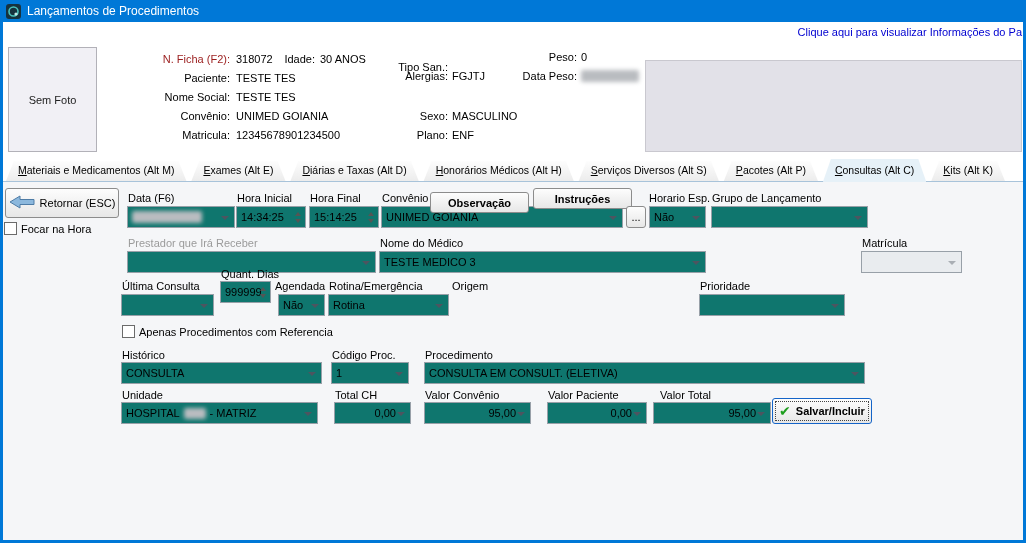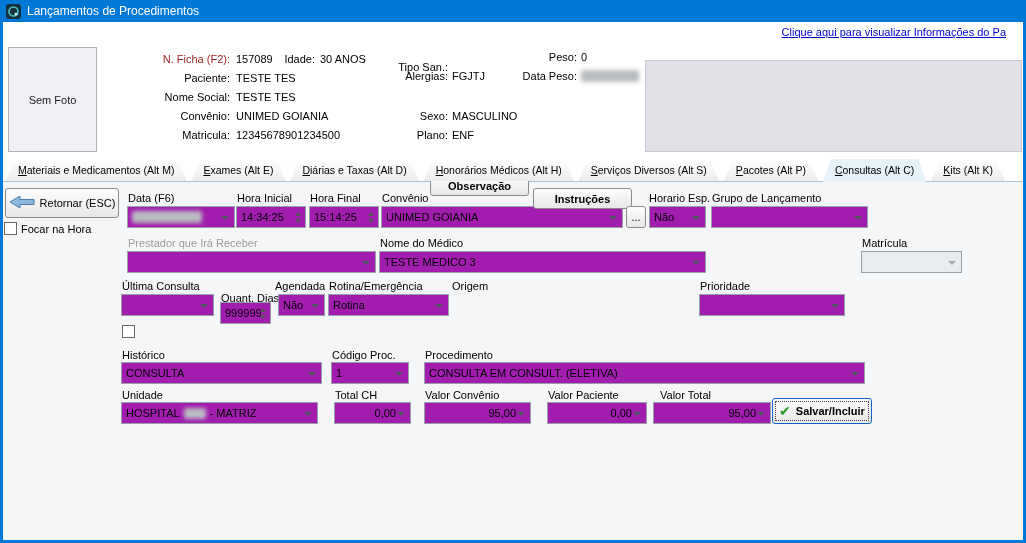--- a/index.html
+++ b/index.html
@@ -15,38 +15,38 @@
   
   .titlebar{position:absolute;left:0;top:0;width:1026px;height:22px;background:var(--titlebar);
     display:flex;align-items:center;padding-left:6px;gap:6px;}
   .titlebar .title{color:#fff;font-size:12px;}
   .appicon{width:15px;height:15px;display:inline-block;}
   
   .bodyframe{position:absolute;left:0;top:22px;width:1026px;height:521px;background:#fff;
     border-left:3px solid var(--titlebar);border-right:3px solid var(--titlebar);border-bottom:3px solid var(--titlebar);}
   .contentarea{position:absolute;left:3px;top:181px;width:1020px;height:359px;background:#f5f6f8;border-top:1px solid #a8c3da;}
   
-  .infolink{position:absolute;top:26px;right:20px;color:var(--link-blue);text-decoration:underline;white-space:nowrap;cursor:pointer;}
+  .infolink{position:absolute;top:26px;right:4px;color:var(--link-blue);white-space:nowrap;cursor:pointer;}
   .photo{position:absolute;left:8px;top:47px;width:89px;height:105px;background:#f1f0f5;border:1px solid #b2b1b8;
     display:flex;align-items:center;justify-content:center;color:#222;}
   .infopanel{position:absolute;left:645px;top:60px;width:377px;height:92px;background:#e2e1e8;border:1px solid #c9c8cf;}
   .plabel{position:absolute;text-align:right;white-space:nowrap;}
   .pvalue{position:absolute;white-space:nowrap;}
   .maroon{color:var(--ficha-red);}
   
   .tabstrip{position:absolute;left:6px;top:159px;height:22px;display:flex;align-items:flex-end;gap:5px;z-index:3;}
   .tab{height:20px;line-height:19px;padding:0 12px;font-size:10.5px;white-space:nowrap;color:#000;
     background:linear-gradient(#fdfdfd,#ececec);
     clip-path:polygon(8px 0,calc(100% - 8px) 0,100% 100%,0 100%);
     filter:drop-shadow(0 0 1px #979797);cursor:pointer;}
   .tab.active{height:23px;line-height:22px;background:#e6f1f8;margin-bottom:-1px;z-index:4;}
   
   .lbl{position:absolute;white-space:nowrap;}
   .lbl.dis{color:#9b9b9b;}
-  .fld{position:absolute;height:22px;background:#a21caf;border:1px solid #98a0a8;
+  .fld{position:absolute;height:22px;background:#0f766e;border:1px solid #98a0a8;
     display:flex;align-items:center;padding:0 18px 0 4px;white-space:nowrap;overflow:hidden;}
   .fld.disabled{background:#e9ecef;}
   .fld.num{justify-content:flex-end;padding-right:14px;}
   .darr{position:absolute;right:5px;top:9px;width:0;height:0;
     border-left:4px solid transparent;border-right:4px solid transparent;border-top:4px solid #4d5560;}
   .fld.disabled .darr{border-top-color:#a9aeb4;}
   .spinic{position:absolute;right:4px;top:5px;display:flex;flex-direction:column;gap:3px;}
   .spinic i{width:0;height:0;border-left:3.5px solid transparent;border-right:3.5px solid transparent;}
   .spinic .up{border-bottom:4px solid #555;}
   .spinic .dn{border-top:4px solid #555;}
@@ -77,21 +77,21 @@
   <div class="bodyframe"></div>
   <div class="contentarea"></div>
 
   <span class="infolink">Clique aqui para visualizar Informações do Pa</span>
 
   <div class="photo">
     <span>Sem Foto</span>
   </div>
 
   <span class="plabel maroon" style="left:100px;top:53px;width:130px">N. Ficha (F2):</span>
-  <span class="pvalue" style="left:236px;top:53px">157089</span>
+  <span class="pvalue" style="left:236px;top:53px">318072</span>
   <span class="plabel" style="left:100px;top:72px;width:130px">Paciente:</span>
   <span class="pvalue" style="left:236px;top:72px">TESTE TES</span>
   <span class="plabel" style="left:100px;top:91px;width:130px">Nome Social:</span>
   <span class="pvalue" style="left:236px;top:91px">TESTE TES</span>
   <span class="plabel" style="left:100px;top:110px;width:130px">Convênio:</span>
   <span class="pvalue" style="left:236px;top:110px">UNIMED GOIANIA</span>
   <span class="plabel" style="left:100px;top:129px;width:130px">Matricula:</span>
   <span class="pvalue" style="left:236px;top:129px">12345678901234500</span>
 
   <span class="plabel" style="left:245px;top:53px;width:70px">Idade:</span>
@@ -157,21 +157,21 @@
         <i class="dn"></i>
       </span>
   </div>
 
   <span class="lbl" style="left:382px;top:192px">Convênio</span>
   <div class="fld" style="left:381px;top:206px;width:242px">
     <span>UNIMED GOIANIA</span>
     <span class="darr"></span>
   </div>
 
-  <div class="btn bold" style="left:430px;top:175px;width:99px;height:21px">
+  <div class="btn bold" style="left:430px;top:192px;width:99px;height:21px">
     <span>Observação</span>
   </div>
   <div class="btn bold" style="left:533px;top:188px;width:99px;height:21px">
     <span>Instruções</span>
   </div>
   <div class="btn" style="left:626px;top:206px;width:20px;height:22px">
     <span>...</span>
   </div>
 
   <span class="lbl" style="left:649px;top:192px">Horario Esp.</span>
@@ -203,22 +203,22 @@
     <span></span>
     <span class="darr"></span>
   </div>
 
   <span class="lbl" style="left:122px;top:280px">Última Consulta</span>
   <div class="fld" style="left:121px;top:294px;width:93px">
     <span></span>
     <span class="darr"></span>
   </div>
 
-  <span class="lbl" style="left:221px;top:292px">Quant. Dias</span>
-  <div class="fld" style="left:220px;top:302px;width:51px;padding-right:28px">
+  <span class="lbl" style="left:221px;top:268px">Quant. Dias</span>
+  <div class="fld" style="left:220px;top:281px;width:51px;padding-right:28px">
     <span>999999</span>
     <span class="spinic">
         <i class="up"></i>
         <i class="dn"></i>
       </span>
   </div>
 
   <span class="lbl" style="left:275px;top:280px">Agendada</span>
   <div class="fld" style="left:278px;top:294px;width:47px">
     <span>Não</span>
@@ -233,20 +233,21 @@
 
   <span class="lbl" style="left:452px;top:280px">Origem</span>
 
   <span class="lbl" style="left:700px;top:280px">Prioridade</span>
   <div class="fld" style="left:699px;top:294px;width:146px">
     <span></span>
     <span class="darr"></span>
   </div>
 
   <span class="cb" style="left:122px;top:325px"></span>
+  <span class="lbl" style="left:139px;top:326px">Apenas Procedimentos com Referencia</span>
 
   <span class="lbl" style="left:122px;top:349px">Histórico</span>
   <div class="fld" style="left:121px;top:362px;width:201px">
     <span>CONSULTA</span>
     <span class="darr"></span>
   </div>
 
   <span class="lbl" style="left:332px;top:349px">Código Proc.</span>
   <div class="fld" style="left:331px;top:362px;width:78px">
     <span>1</span>

